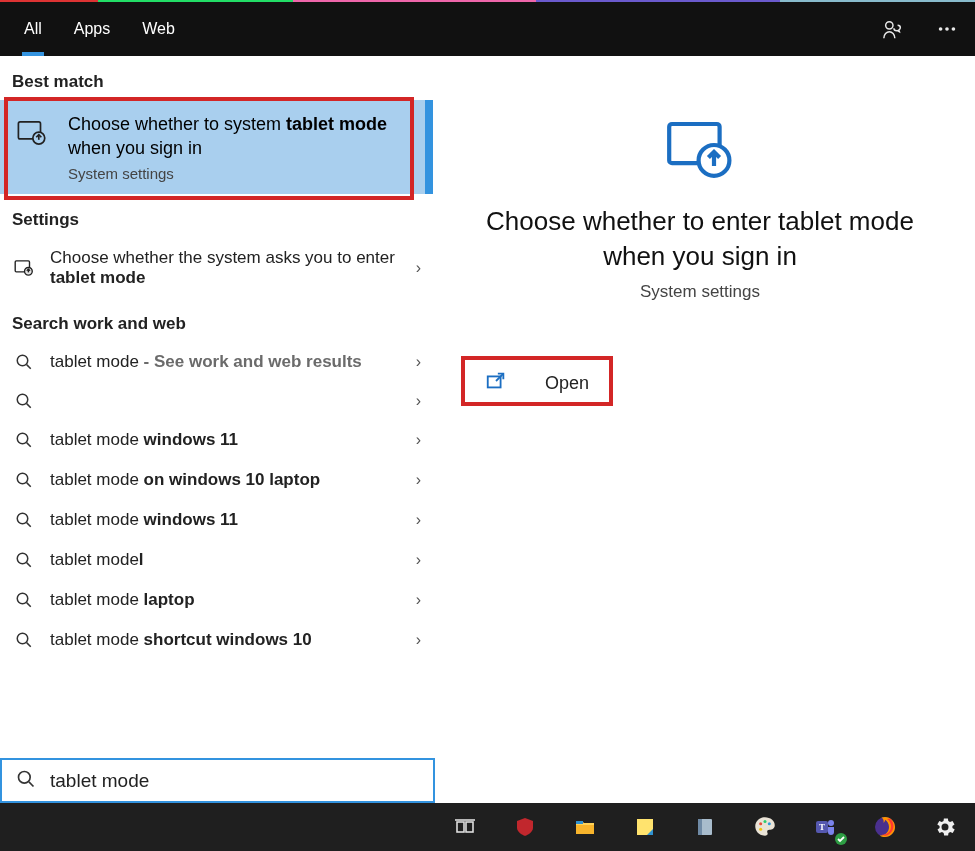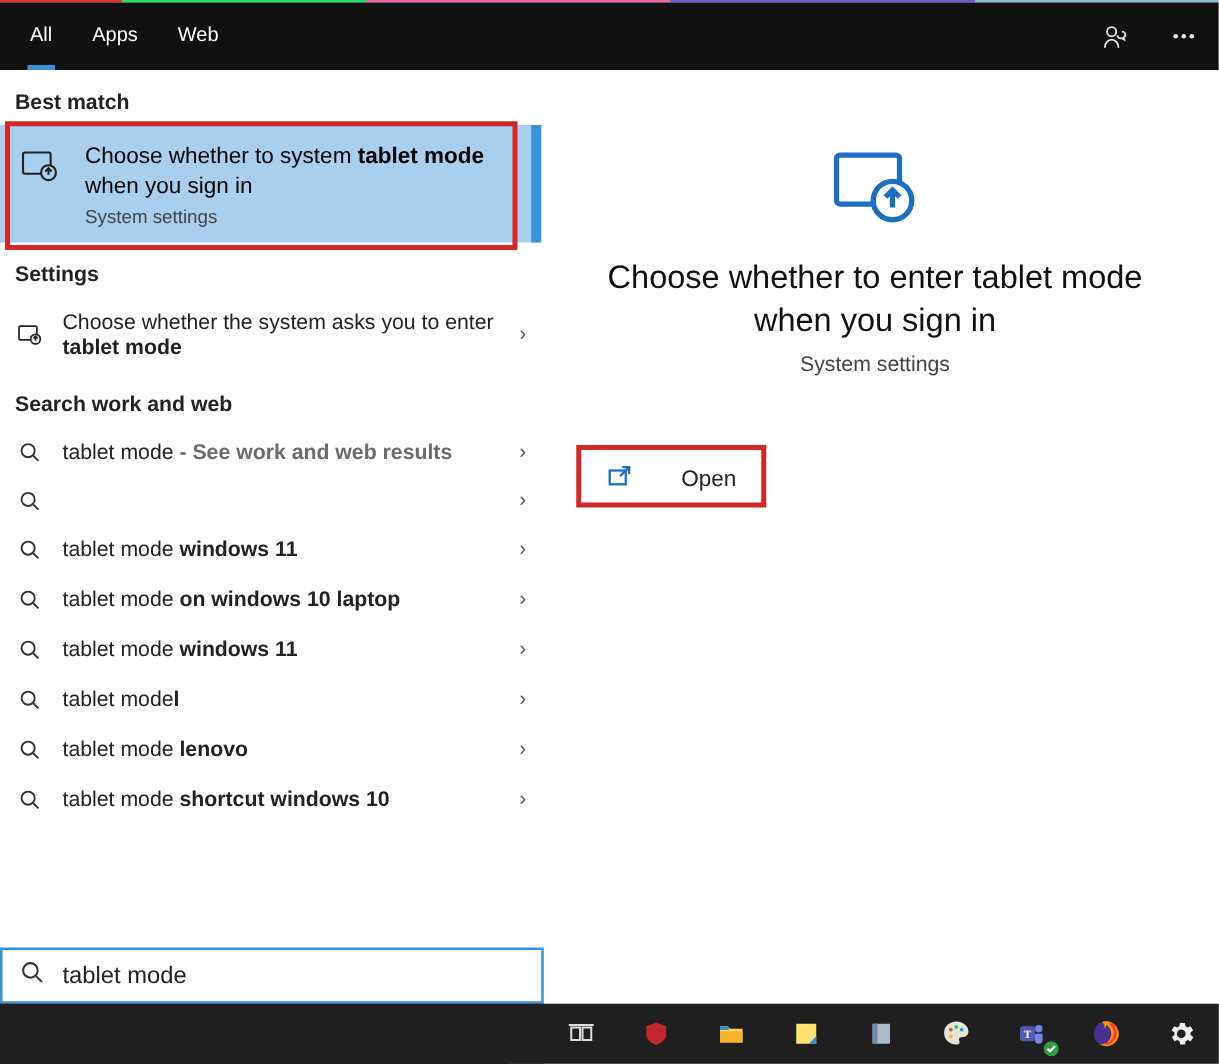--- a/index.html
+++ b/index.html
@@ -192,21 +192,21 @@
           <div class="li-text"><span>tablet mode</span><b>l</b><span class="hint"></span></div>
           <span class="chev">›</span>
         </div>
         <div class="list-item">
           <div class="li-icon">
             <svg width="18" height="18" viewBox="0 0 24 24" fill="none" stroke="#333" stroke-width="2">
               <circle cx="10" cy="10" r="7"></circle>
               <path d="M21 21l-5.5-5.5"></path>
             </svg>
           </div>
-          <div class="li-text"><span>tablet mode </span><b>lenovo</b><span class="hint"></span></div>
+          <div class="li-text"><span>tablet mode </span><b>laptop</b><span class="hint"></span></div>
           <span class="chev">›</span>
         </div>
         <div class="list-item">
           <div class="li-icon">
             <svg width="18" height="18" viewBox="0 0 24 24" fill="none" stroke="#333" stroke-width="2">
               <circle cx="10" cy="10" r="7"></circle>
               <path d="M21 21l-5.5-5.5"></path>
             </svg>
           </div>
           <div class="li-text"><span>tablet mode </span><b>shortcut windows 10</b><span class="hint"></span></div>

